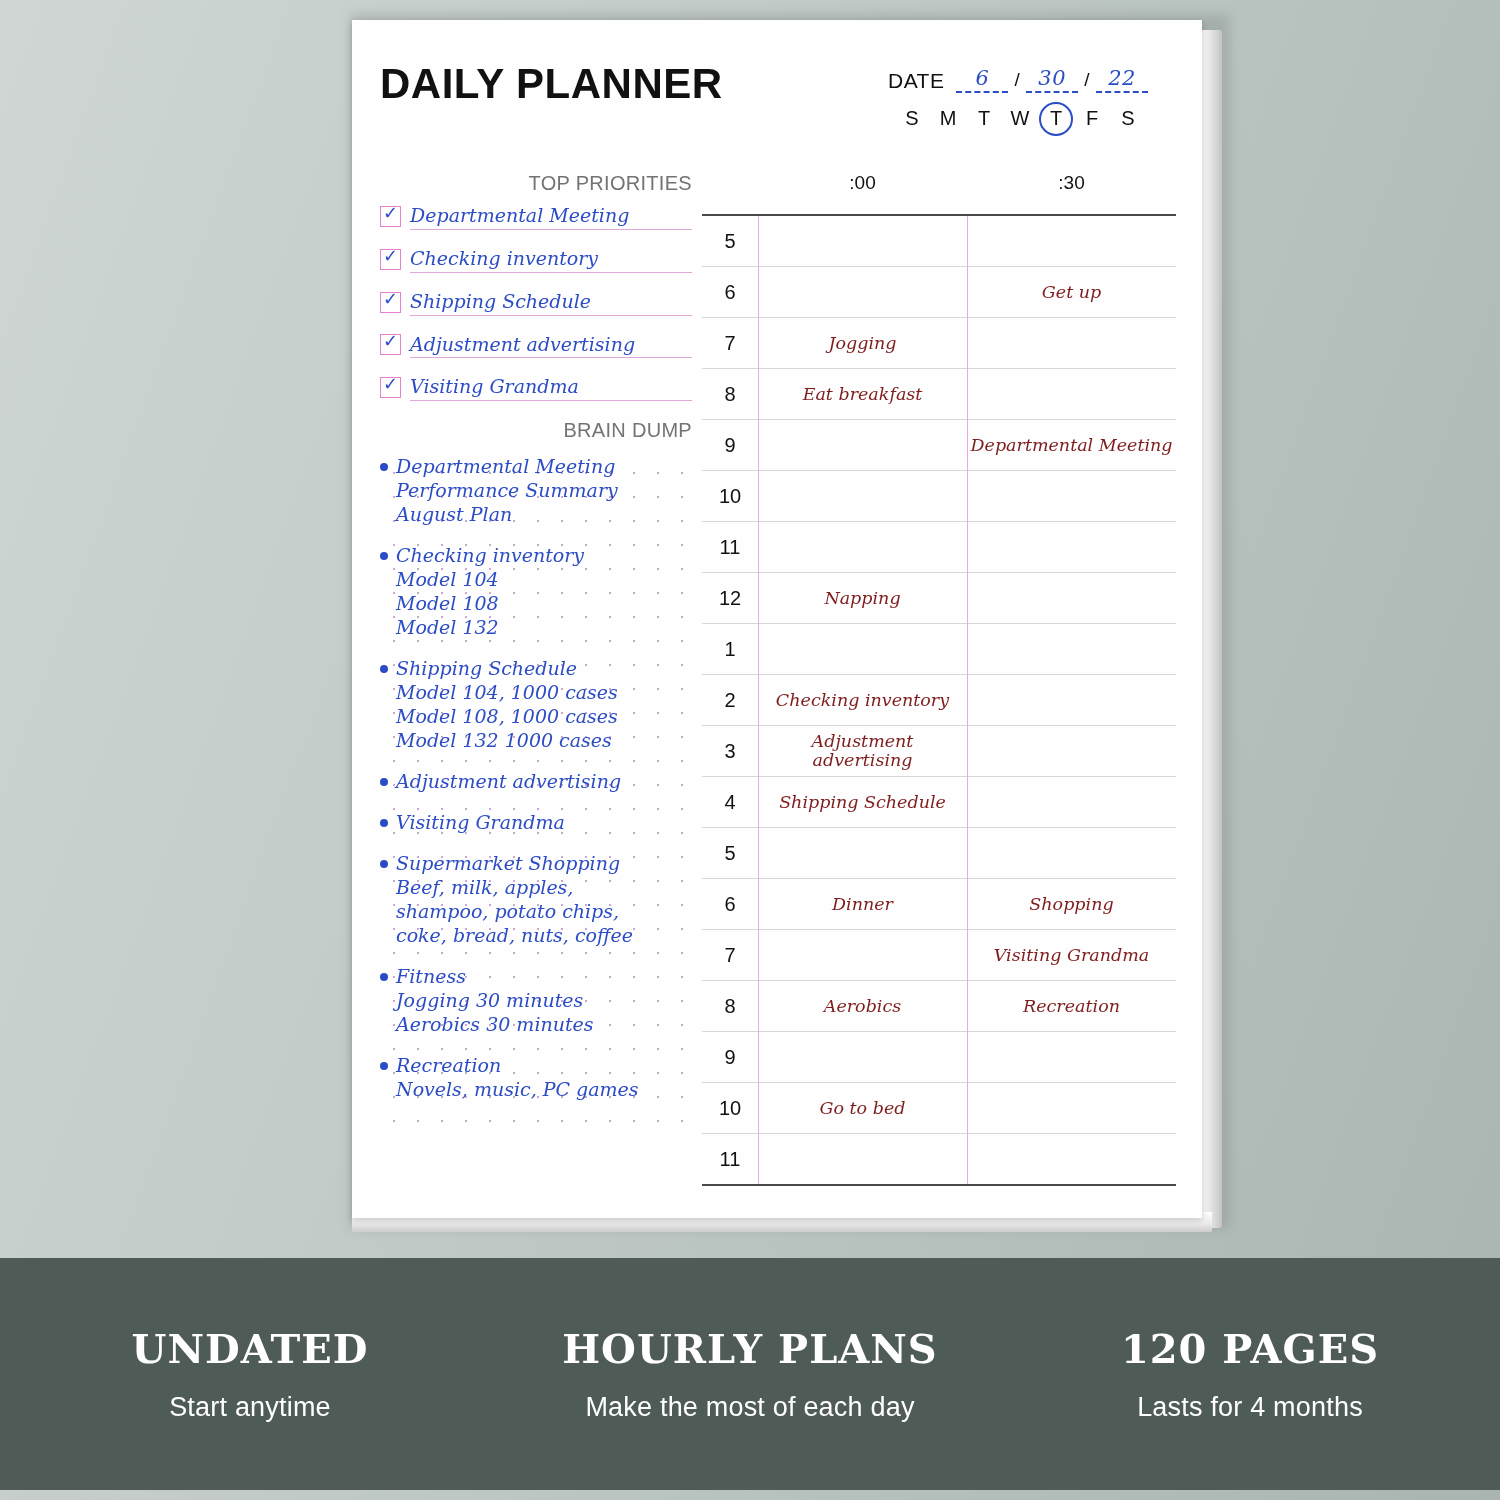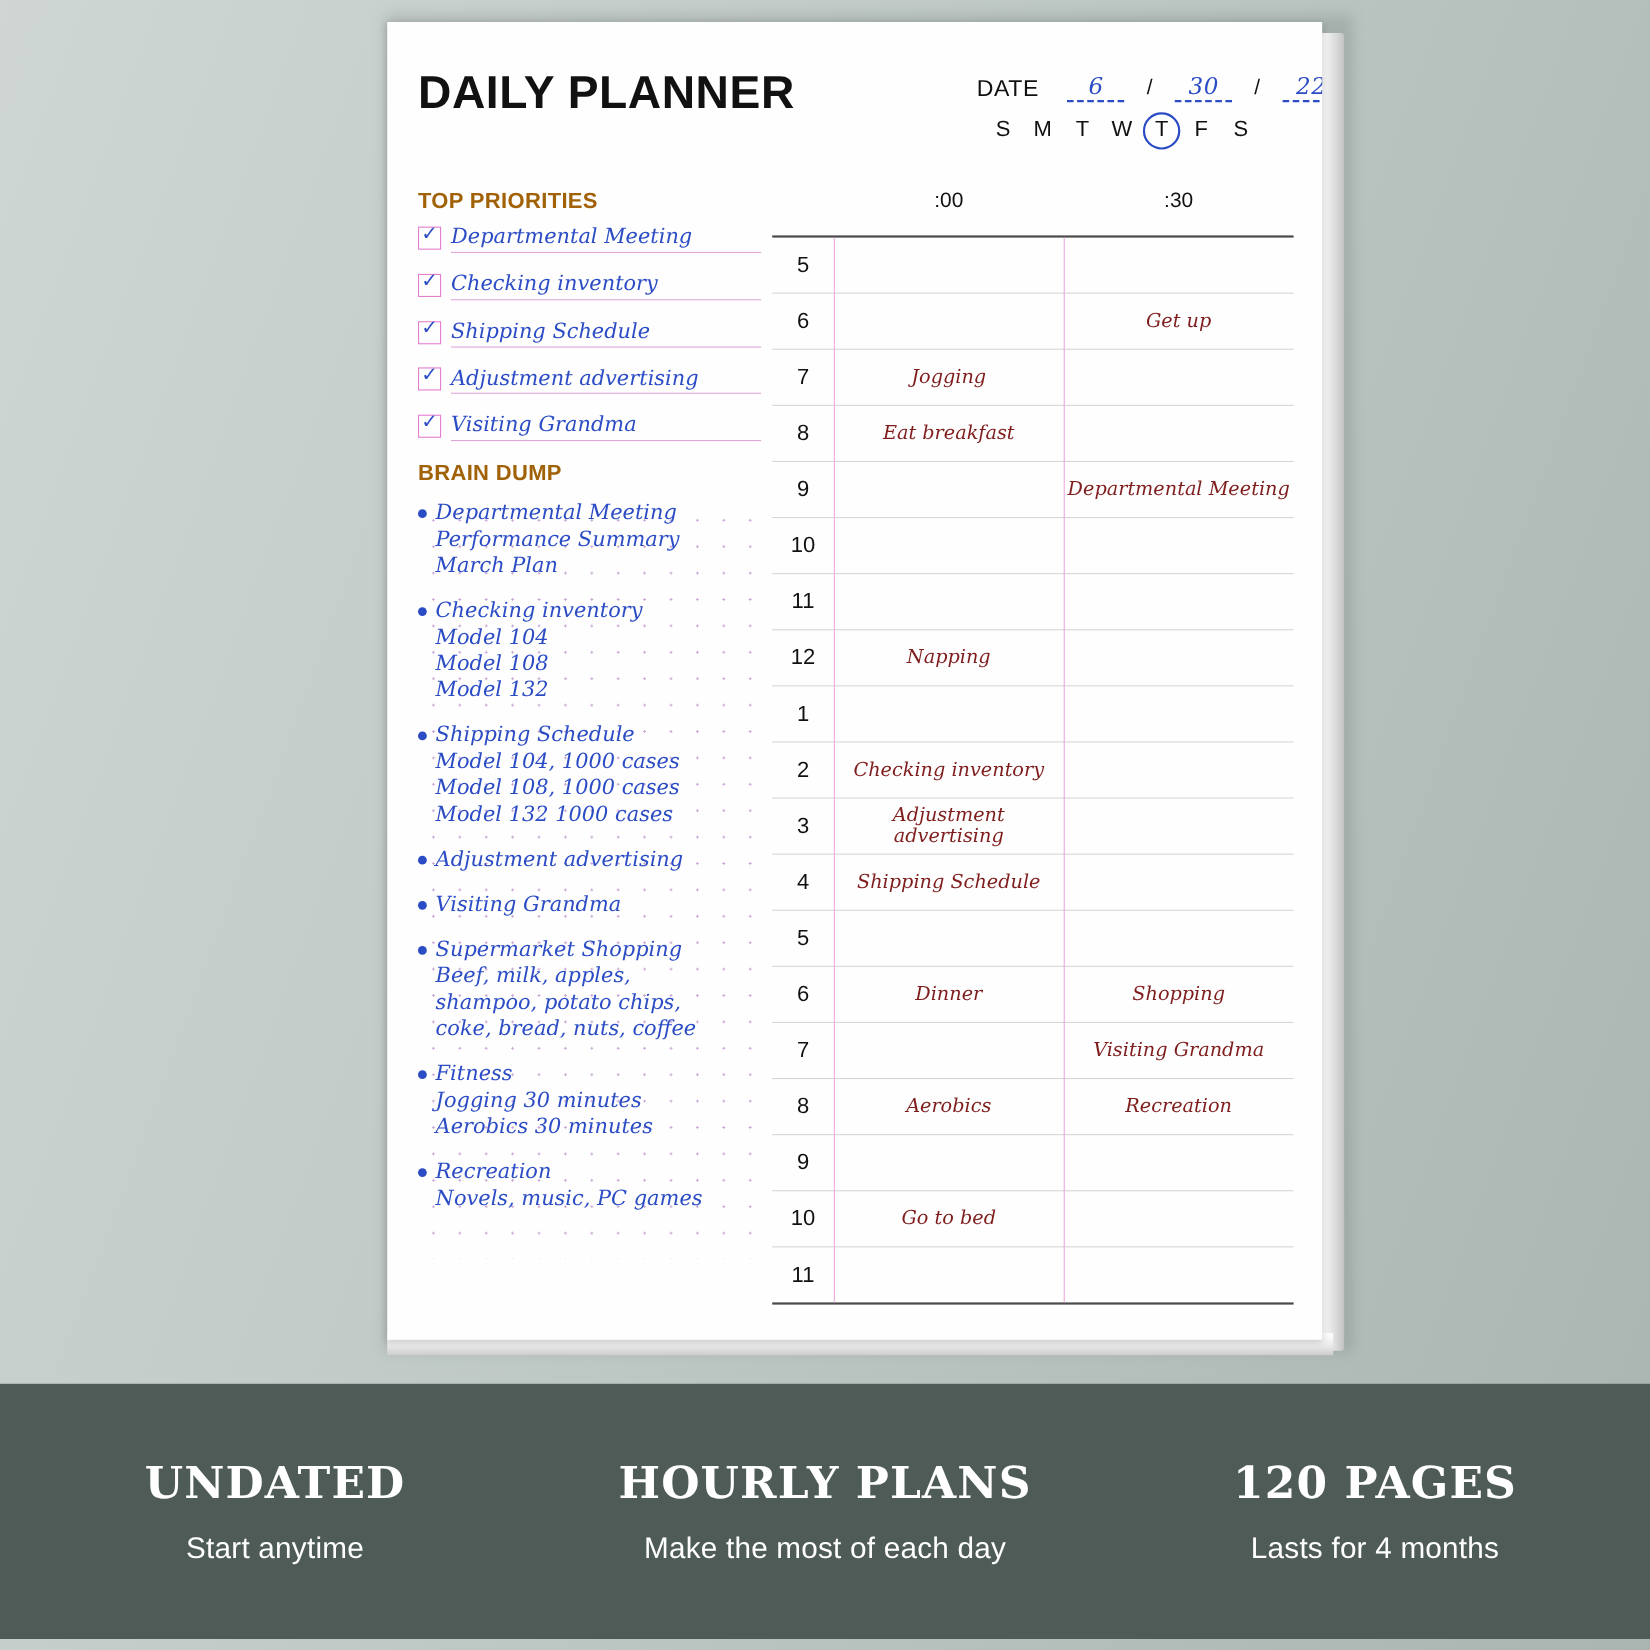--- a/index.html
+++ b/index.html
@@ -77,21 +77,21 @@
   .date-block {
     position: absolute;
     right: 24px;
     top: 46px;
     width: 290px;
     text-align: left;
   }
   .date-row {
     display: flex;
     align-items: flex-end;
-    gap: 20px;
+    gap: 6px;
     font-size: 21px;
     color: #111;
     letter-spacing: .5px;
   }
   .date-label { font-weight: 500; margin-right: 6px; }
   .date-val {
     min-width: 52px;
     text-align: center;
     color: #2b4cc4;
     font-family: "DejaVu Serif", serif;
@@ -129,24 +129,25 @@
 
   
   .left-col {
     position: absolute;
     left: 28px;
     top: 152px;
     width: 312px;
   }
   .section-head {
     font-size: 20px;
-    font-weight: 700;
-    color: #a16207;
+    font-weight: 400;
+    color: #737373;
     letter-spacing: .3px;
     margin-bottom: 10px;
+    text-align: right;
   }
 
   .prio-list { margin-top: 4px; }
   .prio-item {
     display: flex;
     align-items: flex-end;
     gap: 9px;
     margin-bottom: 18px;
   }
   .checkbox {
@@ -377,21 +378,21 @@
       <div class="section-head brain-head">BRAIN DUMP</div>
 
       <div class="dot-field">
 
         <div class="bd-group">
           <div class="bd-first">
             <span class="bullet"></span>
             <span class="bd-line">Departmental Meeting</span>
           </div>
           <div class="bd-line bd-sub">Performance Summary</div>
-          <div class="bd-line bd-sub">March Plan</div>
+          <div class="bd-line bd-sub">August Plan</div>
         </div>
 
         <div class="bd-group">
           <div class="bd-first">
             <span class="bullet"></span>
             <span class="bd-line">Checking inventory</span>
           </div>
           <div class="bd-line bd-sub">Model 104</div>
           <div class="bd-line bd-sub">Model 108</div>
           <div class="bd-line bd-sub">Model 132</div>

